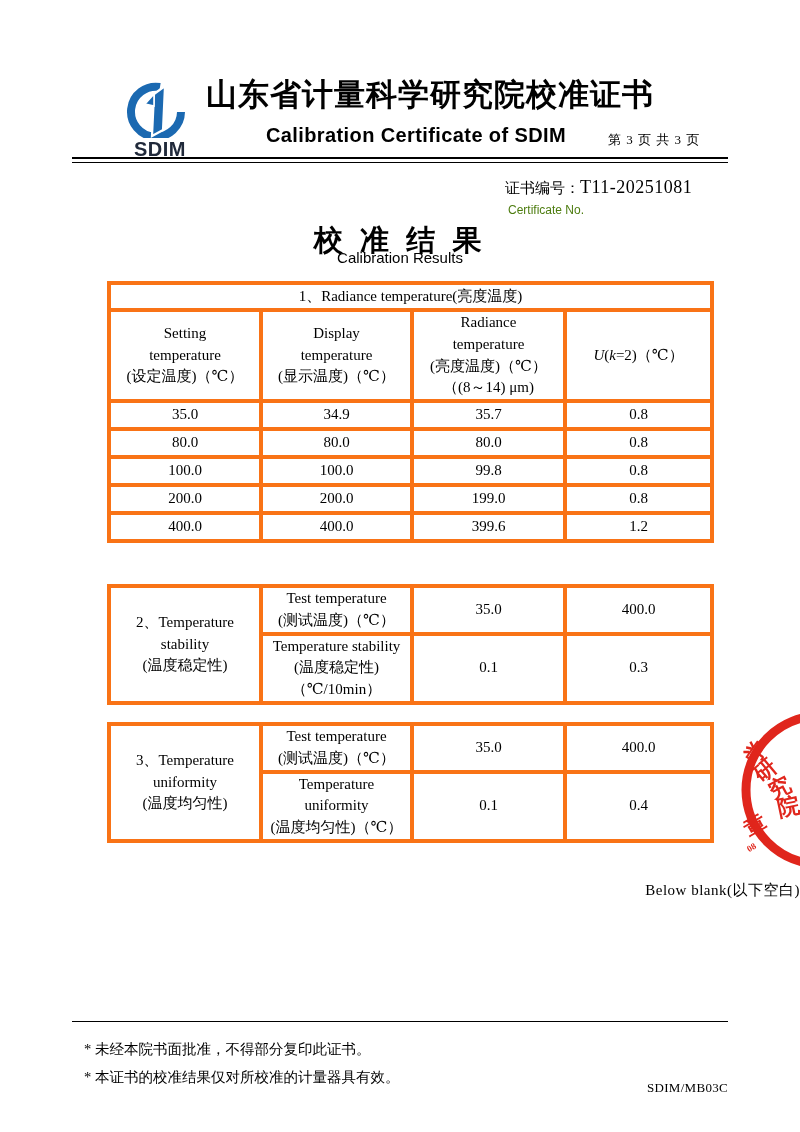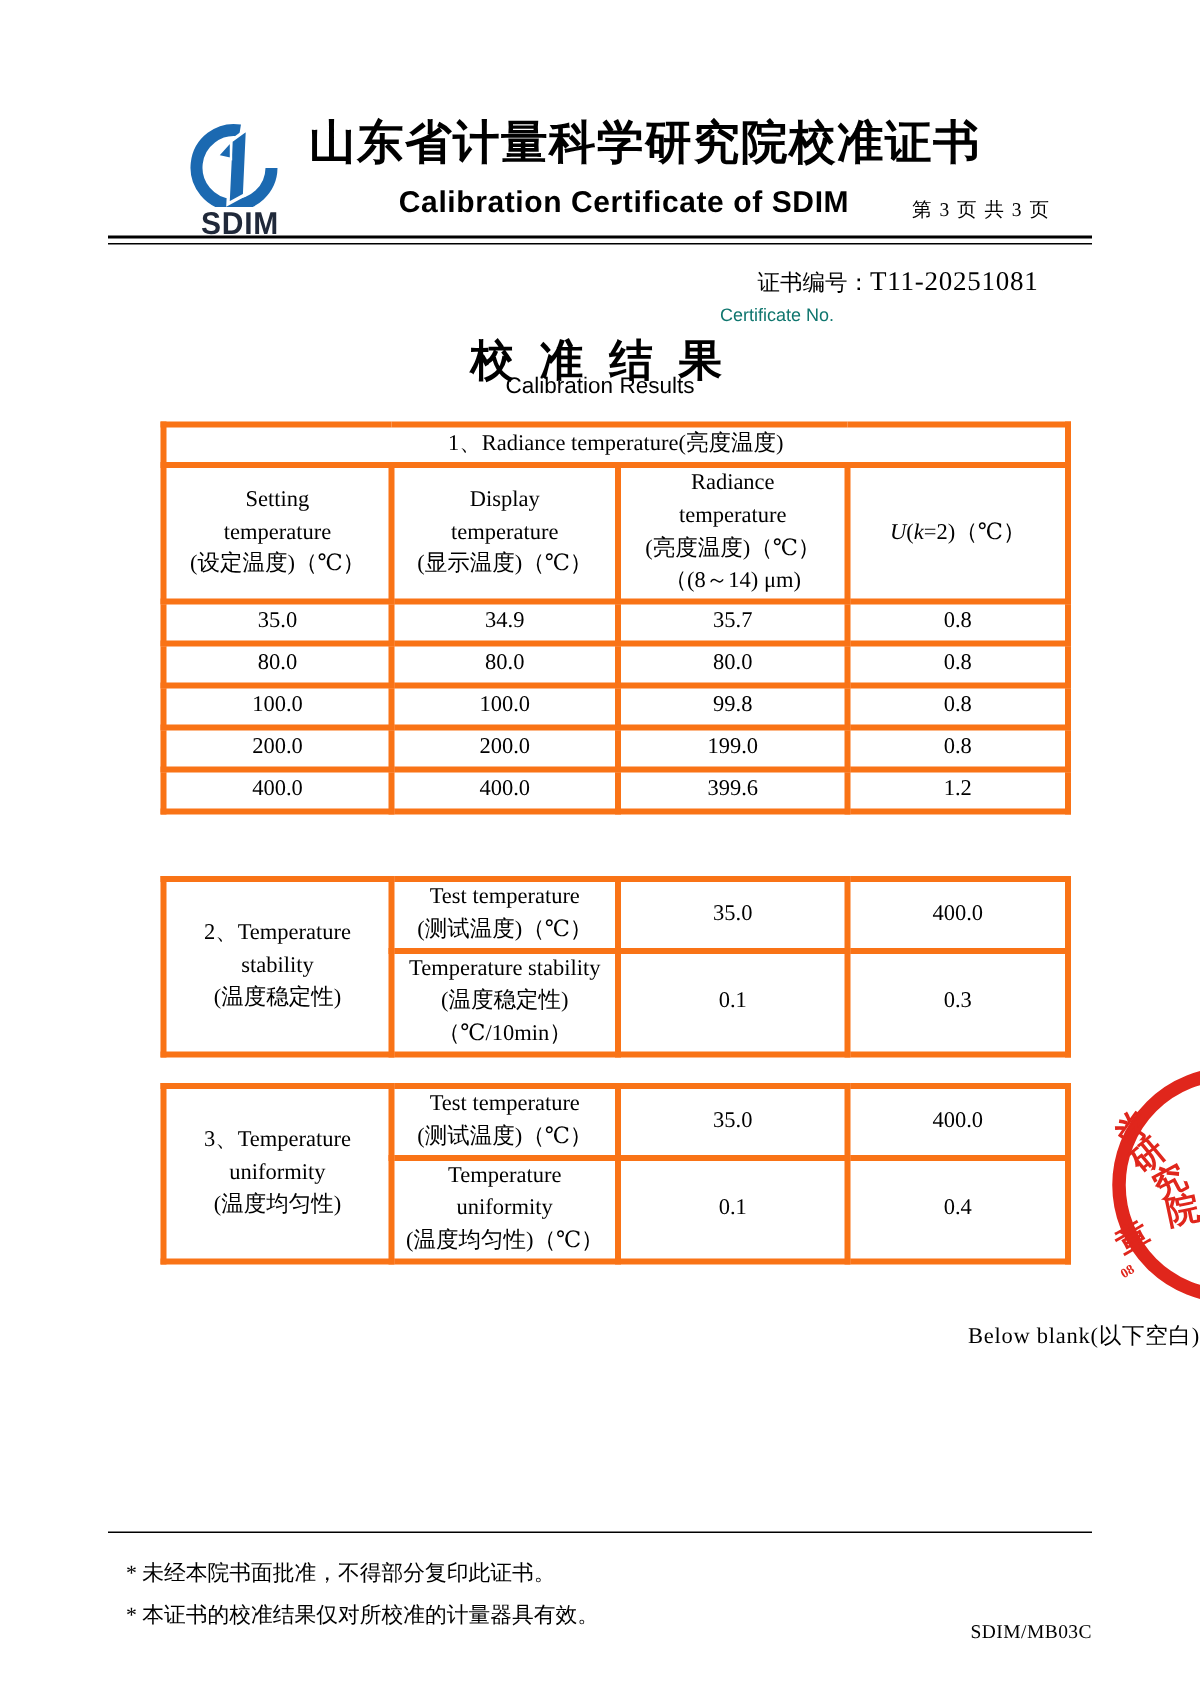--- a/index.html
+++ b/index.html
@@ -21,22 +21,22 @@
   .title-en{position:absolute;left:246px;top:124px;width:340px;text-align:center;
             font-family:"Liberation Sans","DejaVu Sans",sans-serif;
             font-size:20px;font-weight:700;letter-spacing:.4px;white-space:nowrap;}
   .page-info{position:absolute;left:608px;top:131px;font-size:13px;letter-spacing:1px;white-space:nowrap;}
   .rule-double{position:absolute;left:72px;top:157px;width:656px;height:3px;
                border-top:2.5px solid #000;border-bottom:1.5px solid #000;}
   
   .cert-line{position:absolute;left:505px;top:177px;white-space:nowrap;}
   .cert-label{font-size:15px;}
   .cert-value{font-size:18px;letter-spacing:.5px;}
-  .cert-sub{position:absolute;left:480px;top:203px;
-            font-family:"Liberation Sans","DejaVu Sans",sans-serif;font-size:12px;color:#0f766e;}
+  .cert-sub{position:absolute;left:508px;top:203px;
+            font-family:"Liberation Sans","DejaVu Sans",sans-serif;font-size:12px;color:#4d7c0f;}
   
   .results-zh{position:absolute;left:0;top:221px;width:800px;text-align:center;
               font-size:29px;font-weight:700;letter-spacing:5px;}
   .results-en{position:absolute;left:0;top:249px;width:800px;text-align:center;
               font-family:"Liberation Sans","DejaVu Sans",sans-serif;font-size:15px;}
   
   table.ctab{position:absolute;left:107px;width:603px;border-collapse:collapse;
              table-layout:fixed;border:2px solid #000;}
   table.ctab td{border:4px solid #f97316;text-align:center;vertical-align:middle;
                 font-size:15px;padding:0 4px;line-height:1.45;}

